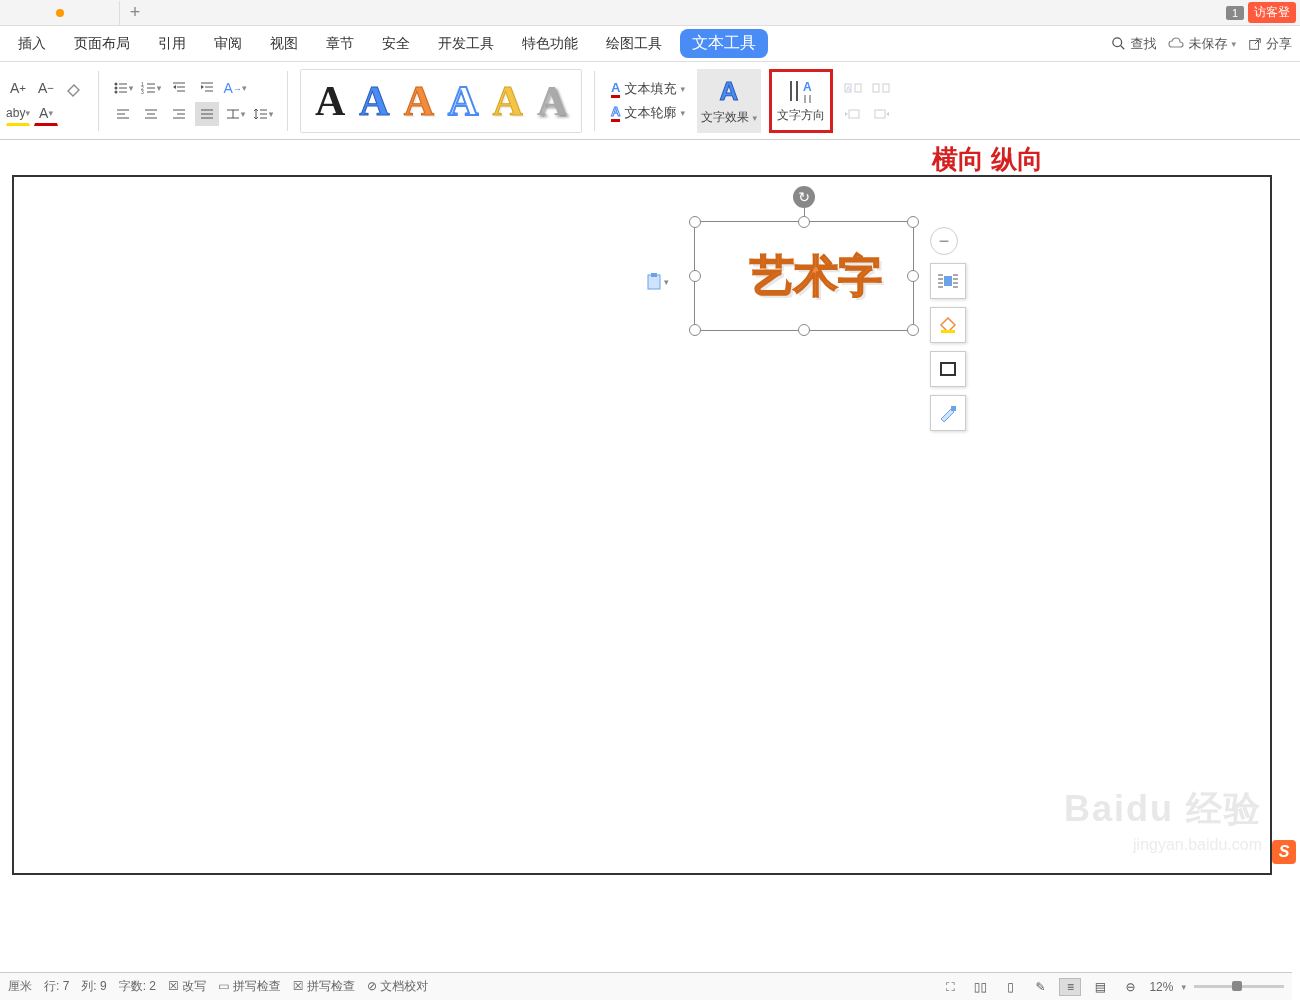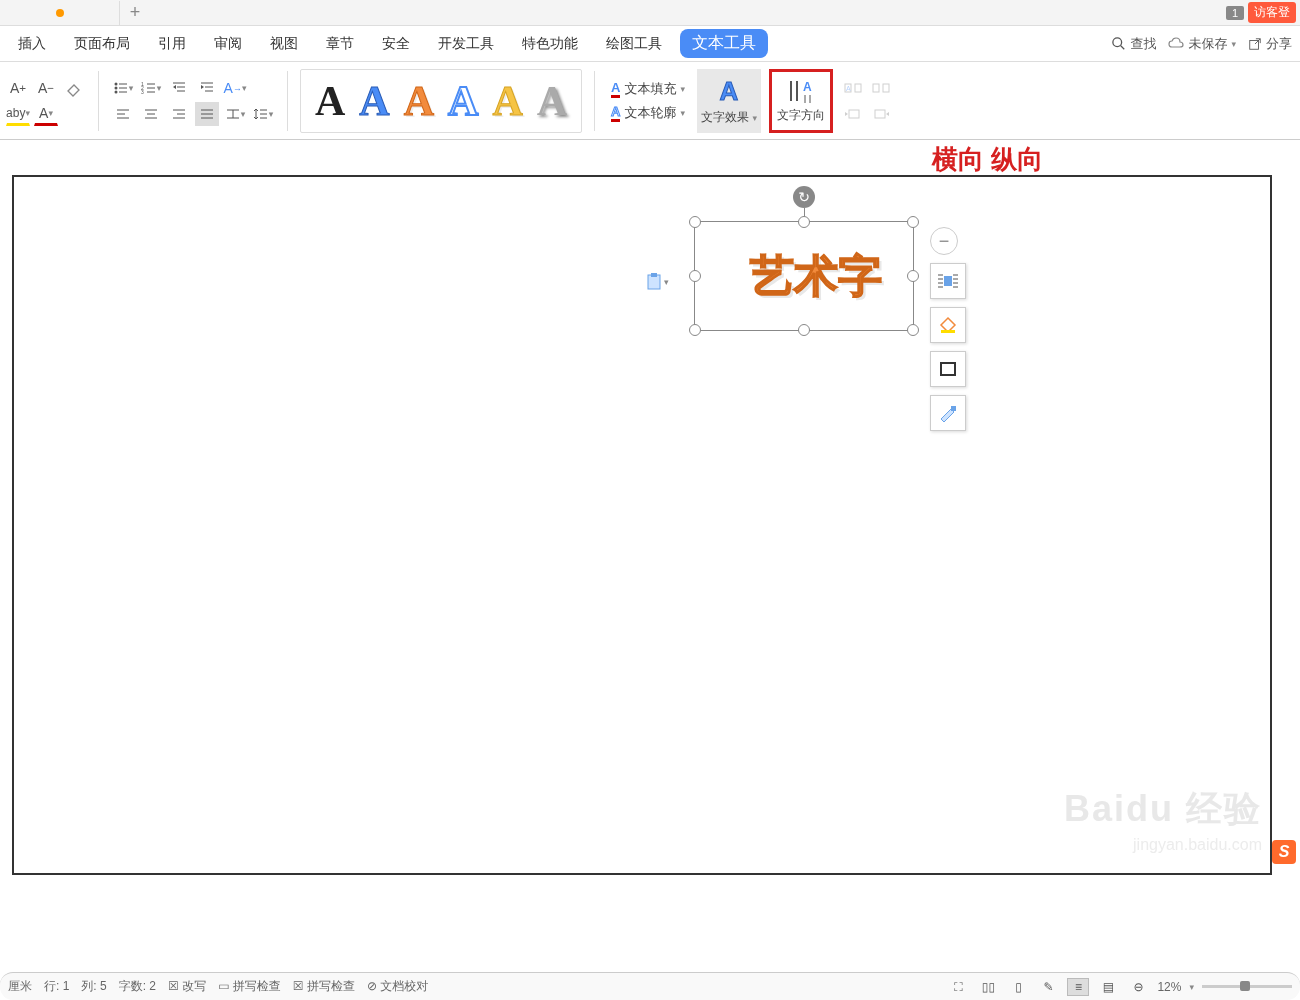--- a/index.html
+++ b/index.html
@@ -53,21 +53,21 @@
 .h-ml{top:50%;left:-6px;margin-top:-6px}.h-mr{top:50%;right:-6px;margin-top:-6px}
 .h-bl{bottom:-6px;left:-6px}.h-bm{bottom:-6px;left:50%;margin-left:-6px}.h-br{bottom:-6px;right:-6px}
 .rotate-h { position: absolute; top: -36px; left: 50%; margin-left: -11px; width: 22px; height: 22px; background: #888; border-radius: 50%; display: flex; align-items: center; justify-content: center; color: #fff; font-size: 14px; }
 .rotate-line { position: absolute; top: -14px; left: 50%; width: 1px; height: 14px; background: #888; }
 .wordart-text { position: absolute; top: 50%; left: 50%; transform: translate(-50%,-50%); font-size: 44px; font-weight: bold; color: #f28b3d; -webkit-text-stroke: 1.5px #d06618; text-shadow: 3px 3px 0 #e8e8e8, -1px -1px 0 #fff; white-space: nowrap; margin-left: 12px; }
 
 .float-toolbar { position: absolute; left: 916px; top: 50px; display: flex; flex-direction: column; gap: 8px; }
 .ft-btn { width: 36px; height: 36px; background: #fff; border: 1px solid #ccc; box-shadow: 1px 1px 3px rgba(0,0,0,0.15); display: flex; align-items: center; justify-content: center; font-size: 18px; cursor: pointer; }
 .ft-circle { border-radius: 50%; width: 28px; height: 28px; box-shadow: none; color: #888; }
 
-.statusbar { position: absolute; bottom: 0; left: 0; right: 0; height: 28px; border-top: 1px solid #ccc; background: #f9f9f9; display: flex; align-items: center; padding: 0 8px; font-size: 12px; color: #666; gap: 12px; border-radius: 13px; }
+.statusbar { position: absolute; bottom: 0; left: 0; right: 8px; height: 28px; border-top: 1px solid #ccc; background: #f9f9f9; display: flex; align-items: center; padding: 0 8px; font-size: 12px; color: #666; gap: 12px; }
 .sb-right { margin-left: auto; display: flex; align-items: center; gap: 8px; }
 .sb-icon { width: 22px; height: 18px; display: flex; align-items: center; justify-content: center; border: 1px solid transparent; cursor: pointer; color: #555; }
 .sb-icon.active { background: #ddd; border-color: #bbb; }
 .zoom-track { width: 90px; height: 3px; background: #ccc; position: relative; }
 .zoom-thumb { position: absolute; top: -4px; left: 38px; width: 10px; height: 10px; background: #888; border-radius: 2px; }
 
 .watermark { position: absolute; right: 38px; bottom: 46px; font-size: 36px; color: #e8e8e8; font-weight: bold; letter-spacing: 2px; pointer-events: none; }
 .watermark-sub { position: absolute; right: 38px; bottom: 26px; font-size: 16px; color: #ececec; pointer-events: none; }
 .sogou { position: absolute; right: 4px; bottom: 16px; width: 24px; height: 24px; background: #ff6a2c; border-radius: 4px; color: #fff; display: flex; align-items: center; justify-content: center; font-weight: bold; font-style: italic; }
 
@@ -359,22 +359,22 @@
         </div>
     </div>
   </div>
   <div class="watermark">Baidu 经验</div>
   <div class="watermark-sub">jingyan.baidu.com</div>
   <div class="sogou">S</div>
 </div>
 
 <div class="statusbar">
   <span>厘米</span>
-  <span>行: 1</span>
-  <span>列: 5</span>
+  <span>行: 7</span>
+  <span>列: 9</span>
   <span>字数: 2</span>
   <span>☒ <span>改写</span></span>
   <span>▭ <span>拼写检查</span></span>
   <span>☒ <span>拼写检查</span></span>
   <span>⊘ <span>文档校对</span></span>
   <div class="sb-right">
     <div class="sb-icon">⛶</div>
     <div class="sb-icon">▯▯</div>
     <div class="sb-icon">▯</div>
     <div class="sb-icon">✎</div>

